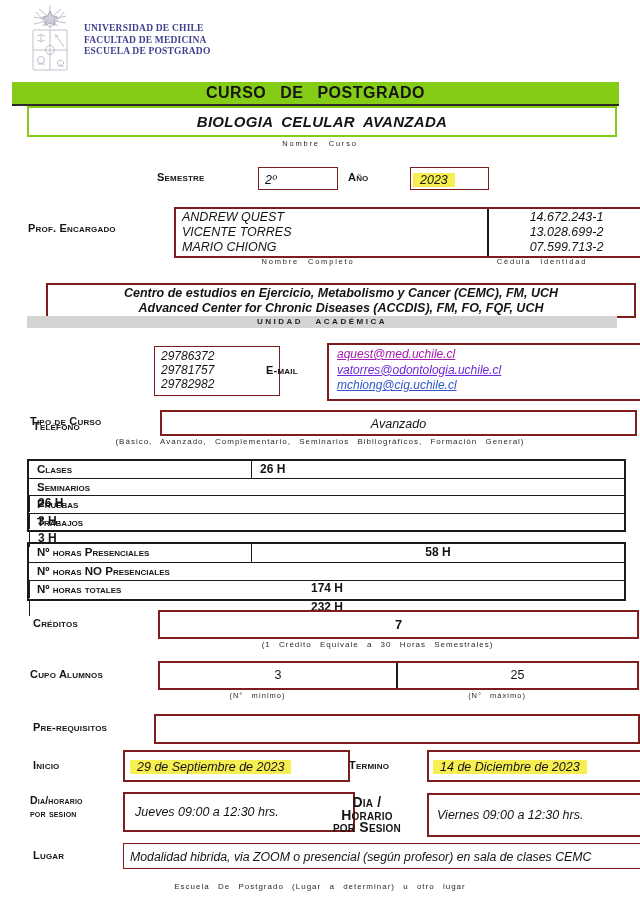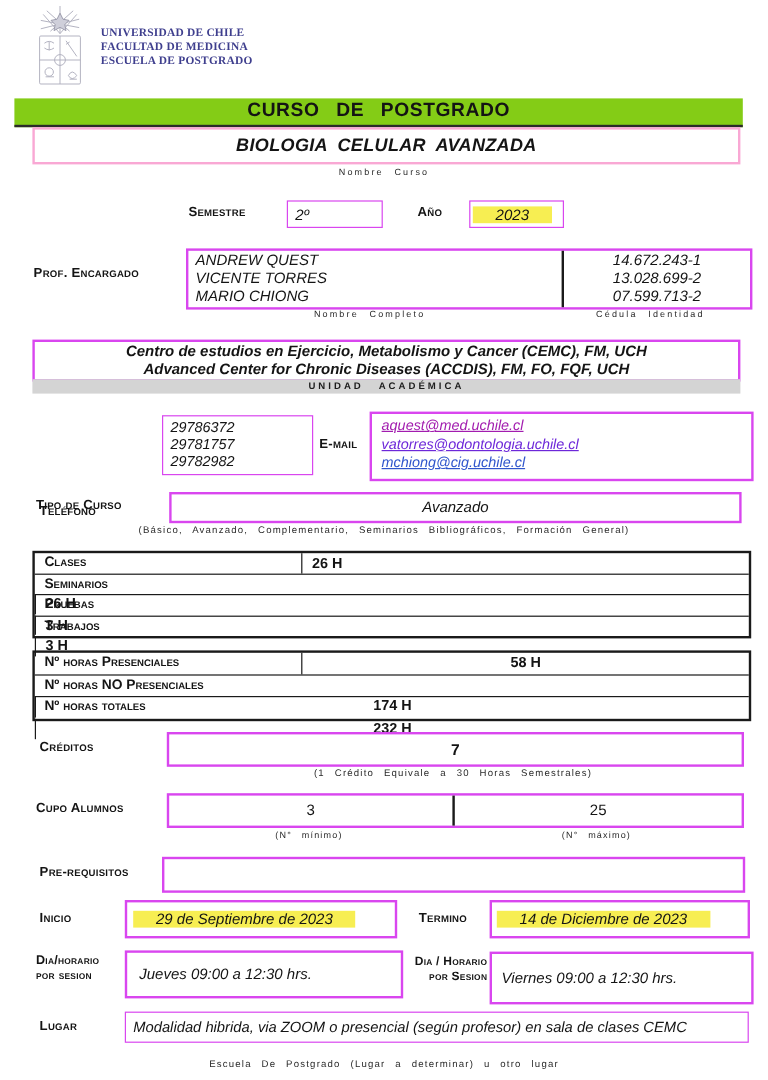--- a/index.html
+++ b/index.html
@@ -10,32 +10,32 @@
 
   
   .logo{left:24px;top:4px;width:52px;height:68px;}
   .org{left:84px;top:23px;font-family:"Liberation Serif",serif;font-weight:bold;
        font-size:9.5px;line-height:11.5px;color:#3f3f8e;letter-spacing:.2px;}
 
   
   .title-bar{left:12px;top:82px;width:607px;height:22px;background:#84cc16;
              border-bottom:2px solid #2a2a2a;text-align:center;line-height:22px;
              font-size:16px;font-weight:bold;letter-spacing:.5px;word-spacing:9px;}
-  .course-box{left:27px;top:106px;width:586px;height:27px;border:2px solid #f9a8d4;
+  .course-box{left:27px;top:106px;width:586px;height:27px;border:2px solid #84cc16;
               text-align:center;line-height:27px;font-size:15px;font-weight:bold;
               font-style:italic;word-spacing:4px;letter-spacing:.3px;}
   .caption{font-size:7.5px;letter-spacing:1.8px;word-spacing:5px;color:#2b2b2b;text-align:center;}
   .cap-course{left:0;top:139px;width:640px;}
 
   
   .lbl{font-weight:bold;font-size:11px;font-variant:small-caps;letter-spacing:.2px;}
-  .box{border:2px solid #d946ef;background:#fff;}
+  .box{border:2px solid #7f1d1d;background:#fff;margin-left:19px;}
   .thin{border-width:1.5px;}
   .ital{font-style:italic;font-size:12.5px;}
-  .hl{background:#f7ee52;padding:0 19px;}
+  .hl{background:#f7ee52;padding:0 7px;}
 
   
   .sem-lbl{left:157px;top:171px;}
   .sem-box{left:239px;top:167px;width:72px;height:21px;line-height:21px;padding-left:6px;}
   .yr-lbl{left:348px;top:171px;}
   .yr-box{left:391px;top:167px;width:75px;height:21px;line-height:21px;padding-left:2px;}
 
   
   .prof-lbl{left:28px;top:222px;}
   .prof-table{left:155px;top:207px;width:468px;height:47px;display:flex;}
@@ -99,21 +99,21 @@
 
   
   .ini-lbl{left:33px;top:759px;}
   .ini-box{left:104px;top:750px;width:218px;height:28px;line-height:28px;padding-left:5px;}
   .ter-lbl{left:349px;top:759px;}
   .ter-box{left:408px;top:750px;width:209px;height:28px;line-height:28px;padding-left:4px;}
 
   
   .ses1-lbl{left:30px;top:794px;line-height:12.5px;font-size:10.5px;}
   .ses1-box{left:104px;top:792px;width:218px;height:36px;display:flex;align-items:center;padding-left:10px;}
-  .ses2-lbl{left:328px;top:796px;width:78px;text-align:right;line-height:12.5px;font-size:10px;}
+  .ses2-lbl{left:328px;top:796px;width:78px;text-align:center;line-height:12.5px;font-size:14px;}
   .ses2-box{left:408px;top:793px;width:208px;height:40px;display:flex;align-items:center;padding-left:8px;}
 
   
   .lug-lbl{left:33px;top:849px;}
   .lug-box{left:104px;top:843px;width:512px;height:24px;line-height:24px;padding-left:6px;}
   .lug-box .ital{font-size:12.3px;}
 
   .footer-cap{left:0;top:882px;width:640px;letter-spacing:1px;font-size:8px;}
 </style>
 </head>

